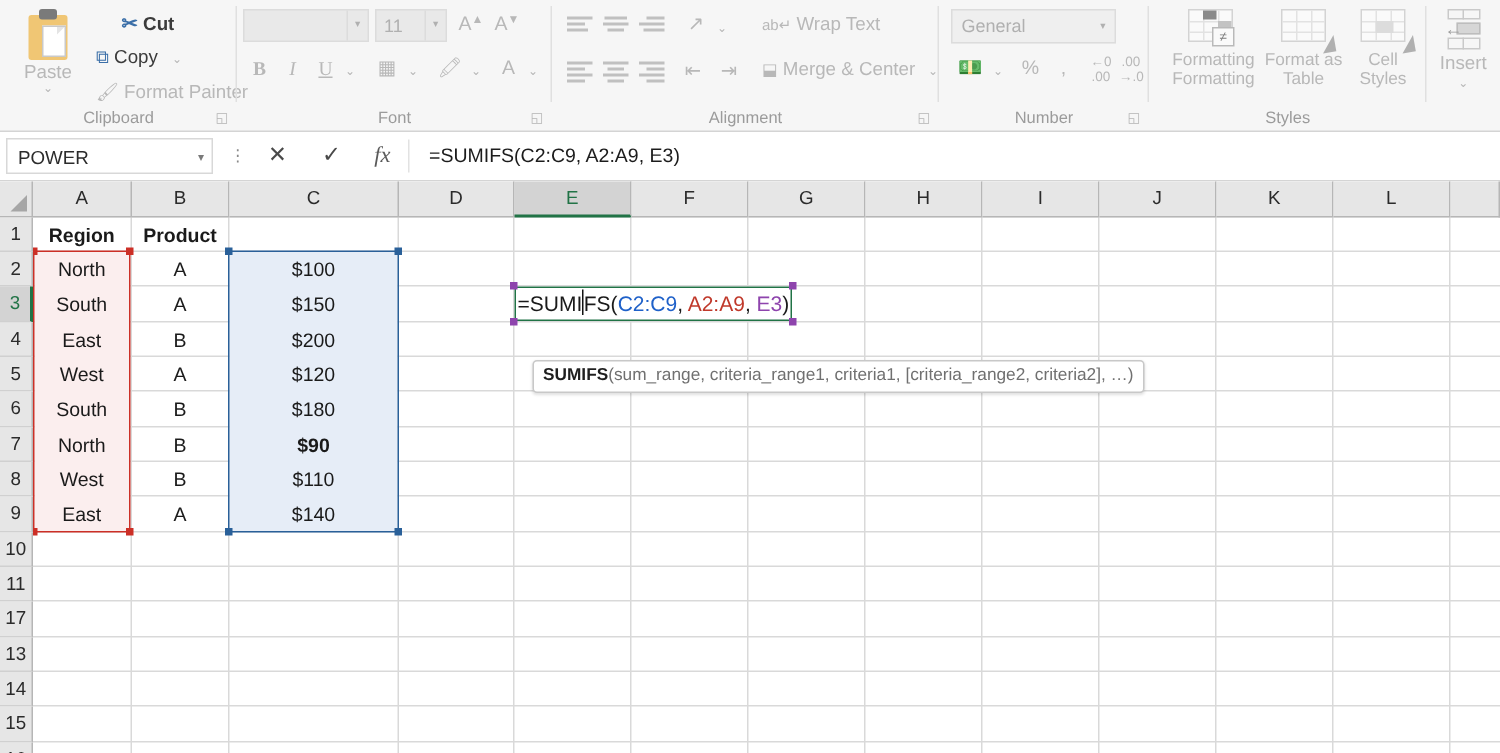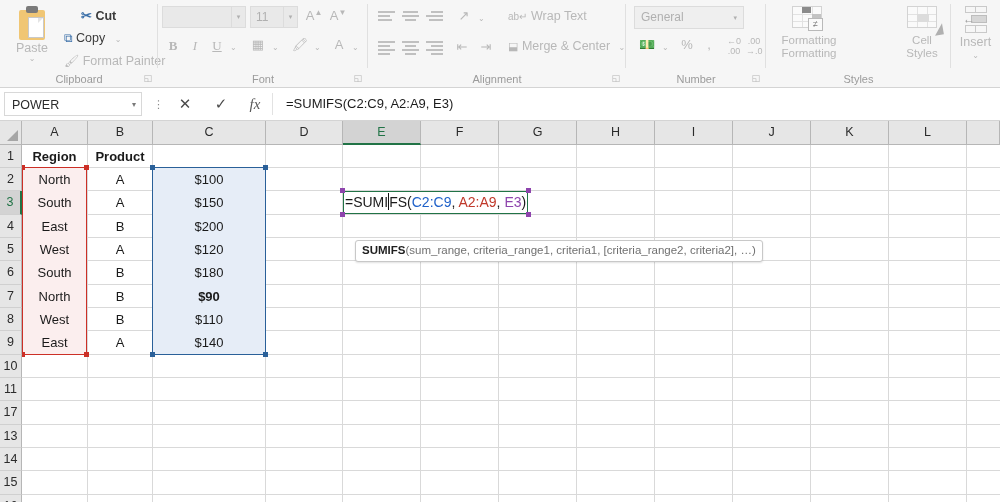--- a/index.html
+++ b/index.html
@@ -299,20 +299,31 @@
             <div class="sv2"></div>
           </div>
         <div style="position:absolute;left:10px;top:1px;width:9px;height:6px;background:#8a8a8a;"></div>
         <div style="position:absolute;left:20px;top:8px;width:9px;height:6px;background:#c3c3c3;"></div>
         <div style="position:absolute;left:16px;top:12px;width:15px;height:13px;background:#fafafa;border:1px solid #b9b9b9;font-size:9px;line-height:11px;color:#7d7d7d;">≠</div>
       </div>
       <div class="ritem" style="position:relative;left:0;top:2px;font-size:11.5px;">Formatting</div>
       <div class="ritem" style="position:relative;left:0;top:3px;font-size:11.5px;">Formatting</div>
     </div>
 
+    <div style="position:absolute;left:76px;top:6px;width:54px;text-align:center;">
+      <div class="style-ico" style="position:relative;left:12px;top:0;">
+        <div class="sgrid">
+            <div class="sv1"></div>
+            <div class="sv2"></div>
+          </div>
+        <div class="brush"></div>
+      </div>
+      <div class="ritem" style="position:relative;left:0;top:2px;font-size:11.5px;">Format as</div>
+      <div class="ritem" style="position:relative;left:0;top:3px;font-size:11.5px;">Table</div>
+    </div>
 
     <div style="position:absolute;left:132px;top:6px;width:48px;text-align:center;">
       <div class="style-ico" style="position:relative;left:9px;top:0;">
         <div class="sgrid">
             <div class="sv1"></div>
             <div class="sv2"></div>
           </div>
         <div style="position:absolute;left:10px;top:8px;width:12px;height:8px;background:#dcdcdc;"></div>
         <div class="brush"></div>
       </div>

